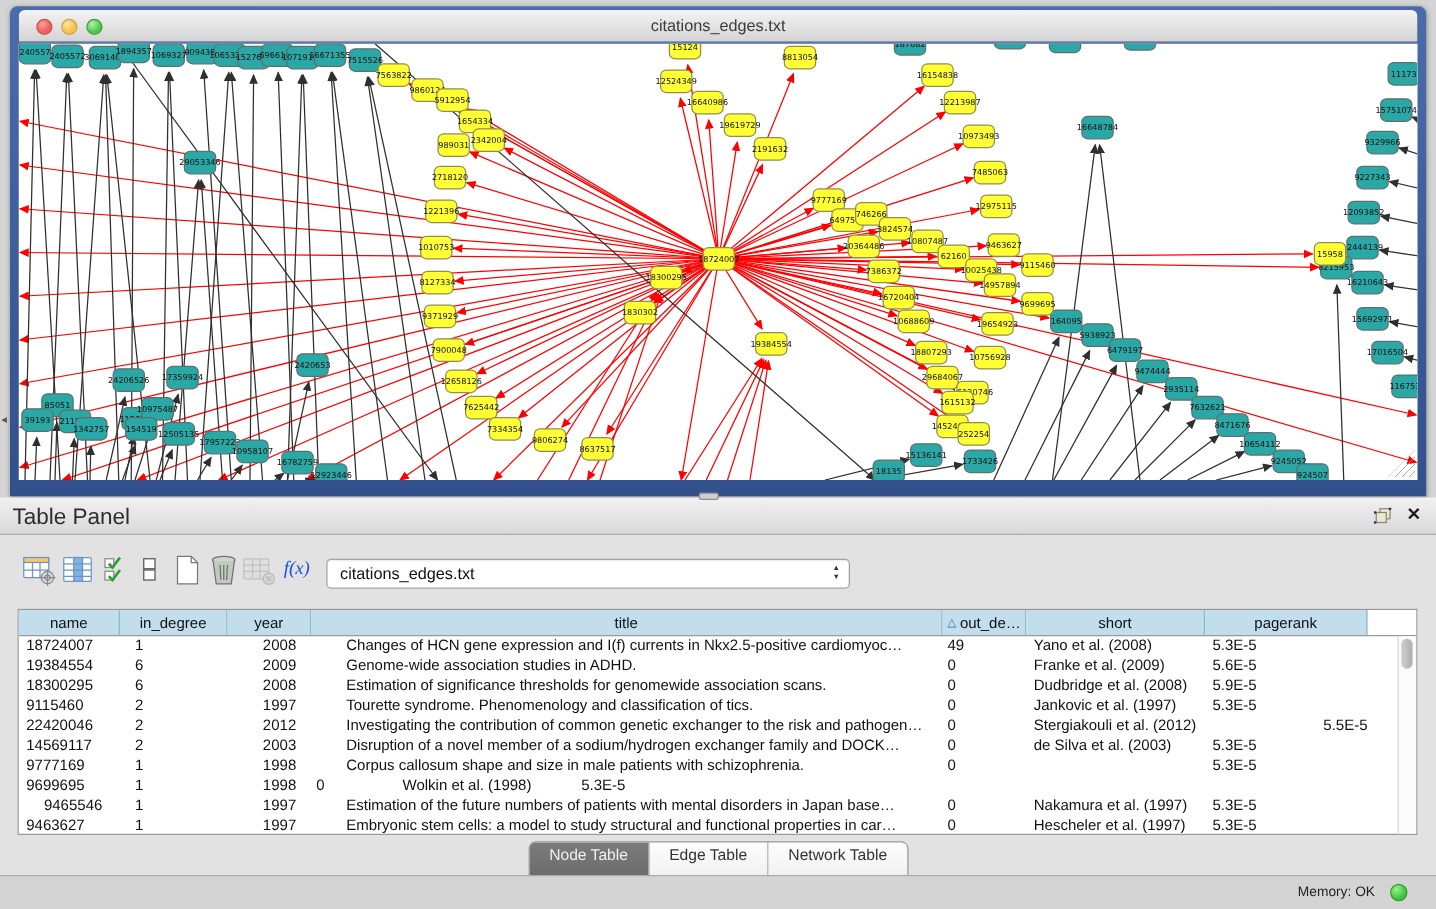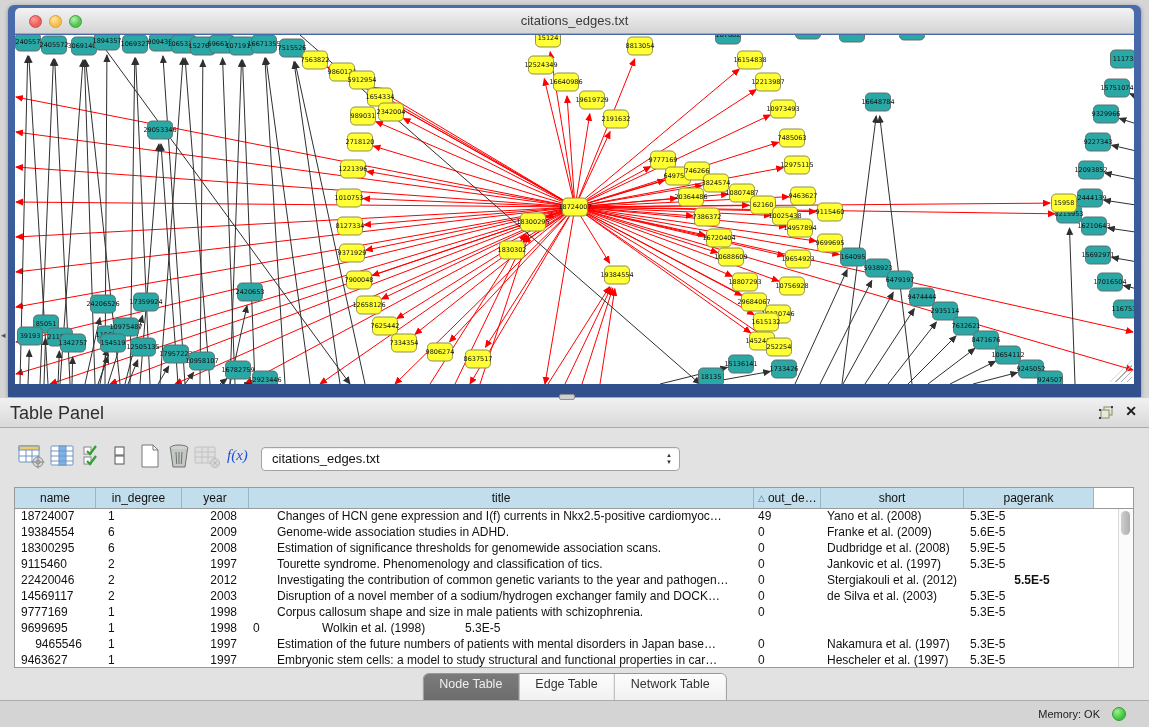--- a/index.html
+++ b/index.html
@@ -844,24 +844,24 @@
             <div class="gc" style="width: 67px; text-align: right; padding-right: 12px;">1997</div>
             <div class="gc" style="width: 505px; text-align: left; padding-left: 28px;">Tourette syndrome. Phenomenology and classification of tics.</div>
             <div class="gc" style="width: 67px; text-align: left; padding-left: 4px;">0</div>
             <div class="gc" style="width: 143px; text-align: left; padding-left: 6px;">Jankovic et al. (1997)</div>
             <div class="gc" style="width: 130px; text-align: left; padding-left: 6px;">5.3E-5</div>
           </div>
           <div class="gr">
             <div class="gc" style="width: 81px; text-align: left; padding-left: 6px;">22420046</div>
             <div class="gc" style="width: 86px; text-align: left; padding-left: 12px;">2</div>
             <div class="gc" style="width: 67px; text-align: right; padding-right: 12px;">2012</div>
-            <div class="gc" style="width: 505px; text-align: left; padding-left: 28px;">Investigating the contribution of common genetic variants to the year and pathogen…</div>
+            <div class="gc" style="width: 505px; text-align: left; padding-left: 28px;">Investigating the contribution of common genetic exchanger to the risk and pathogen…</div>
             <div class="gc" style="width: 67px; text-align: left; padding-left: 4px;">0</div>
             <div class="gc" style="width: 143px; text-align: left; padding-left: 6px;">Stergiakouli et al. (2012)</div>
-            <div class="gc" style="width: 130px; text-align: center; padding-left: 6px; font-weight: bold;">5.5E-5</div>
+            <div class="gc" style="width: 130px; text-align: right; padding-left: 6px;">5.5E-5</div>
           </div>
           <div class="gr">
             <div class="gc" style="width: 81px; text-align: left; padding-left: 6px;">14569117</div>
             <div class="gc" style="width: 86px; text-align: left; padding-left: 12px;">2</div>
             <div class="gc" style="width: 67px; text-align: right; padding-right: 12px;">2003</div>
             <div class="gc" style="width: 505px; text-align: left; padding-left: 28px;">Disruption of a novel member of a sodium/hydrogen exchanger family and DOCK…</div>
             <div class="gc" style="width: 67px; text-align: left; padding-left: 4px;">0</div>
             <div class="gc" style="width: 143px; text-align: left; padding-left: 6px;">de Silva et al. (2003)</div>
             <div class="gc" style="width: 130px; text-align: left; padding-left: 6px;">5.3E-5</div>
           </div>

